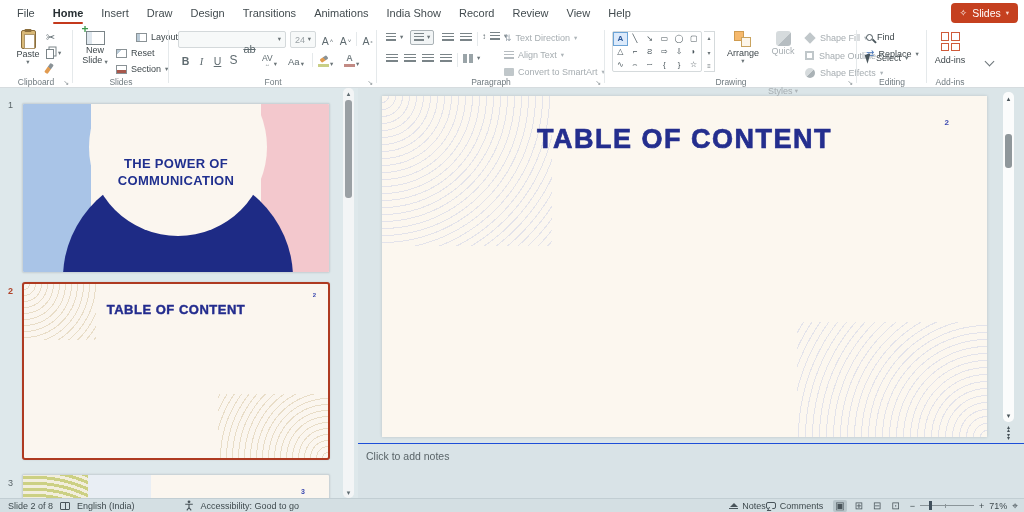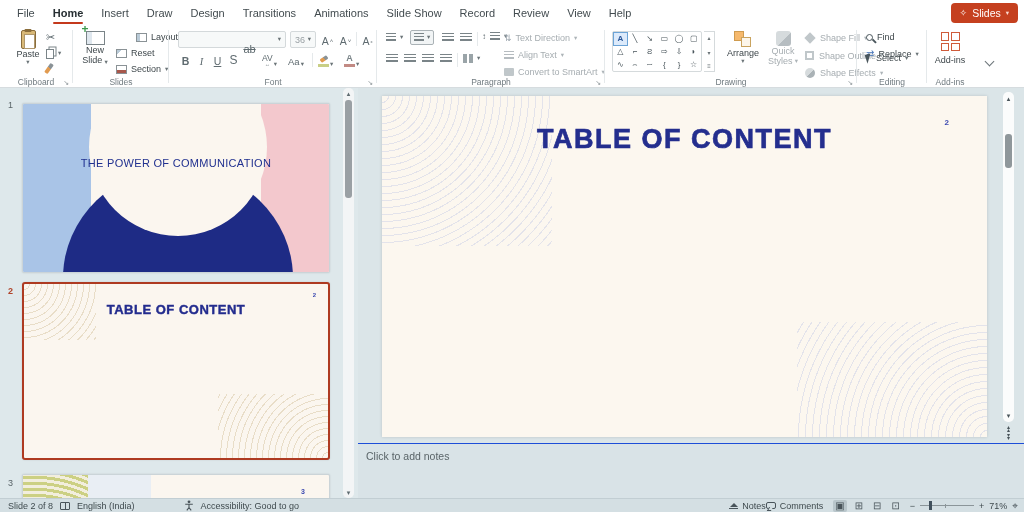--- a/index.html
+++ b/index.html
@@ -77,21 +77,21 @@
   .thumb{position:absolute;left:22px;width:308px;background:#fbf6ef;border:1px solid #cbd4d8;border-radius:2px;overflow:hidden;box-shadow:0 0 2px rgba(0,0,0,.12);}
   .thumb.sel{border:2px solid #ae3a21;border-radius:3px;}
   .arcs{position:absolute;pointer-events:none;}
   .arcs.tl{left:0;top:0;background:repeating-radial-gradient(circle at 0% 0%,rgba(200,206,232,0) 0 6px,rgba(197,203,230,.45) 6px 7px);}
   .arcs.br{right:0;bottom:0;background:repeating-radial-gradient(circle at 100% 100%,rgba(200,206,232,0) 0 6px,rgba(197,203,230,.45) 6px 7px);}
   .arcs.tan-tl{left:0;top:0;background:repeating-radial-gradient(circle at 0% 0%,rgba(214,196,160,0) 0 5px,rgba(214,196,160,.5) 5px 6px);}
   .arcs.tan-br{right:0;bottom:0;background:repeating-radial-gradient(circle at 100% 100%,rgba(214,196,160,0) 0 5px,rgba(214,196,160,.5) 5px 6px);}
   .band{position:absolute;top:0;bottom:0;width:68px;}
   .dome{position:absolute;left:40px;top:64px;width:230px;height:220px;border-radius:50%;background:#1e2b85;}
   .circ{position:absolute;left:66px;top:-46px;width:178px;height:178px;border-radius:50%;background:#fbf6ef;}
-  .t1-title{position:absolute;top:52px;left:48px;right:48px;text-align:center;font-size:11px;font-weight:400;color:#20308f;line-height:1.3;letter-spacing:.3px;}
+  .t1-title{position:absolute;top:52px;left:48px;right:48px;text-align:center;font-size:13px;font-weight:700;color:#20308f;line-height:1.3;letter-spacing:.3px;}
   .t2-title{position:absolute;top:18px;left:0;right:0;text-align:center;font-size:13px;font-weight:800;color:#232c8e;letter-spacing:.5px;-webkit-text-stroke:.4px #232c8e;}
   .pagenum{position:absolute;font-weight:bold;color:#3b49b0;}
   .scrollbar{position:absolute;background:#f3f5f6;border-radius:5px;display:block;}
   .sb-arrow{position:absolute;left:0;right:0;text-align:center;font-size:7px;color:#5f6b70;line-height:1;}
   .sb-thumb{position:absolute;left:2px;right:2px;background:#9aa0a4;border-radius:3px;}
 
   .canvasregion{position:absolute;left:358px;top:0;width:666px;height:410px;}
   .slidecanvas{position:absolute;left:24px;top:8px;width:605px;height:341px;background:#fcf7ef;box-shadow:0 0 3px rgba(0,0,0,.15);}
   .canvas-title{position:absolute;top:28px;left:0;right:0;text-align:center;font-size:27px;font-weight:800;color:#242e8e;letter-spacing:1.5px;-webkit-text-stroke:.7px #242e8e;}
   .notesbar{position:absolute;left:0;right:0;top:355px;bottom:0;background:#d9e3e7;border-top:1px solid #1d4ed8;}
@@ -121,21 +121,21 @@
 <body>
 
 <div class="menubar">
   <div class="menu-item">File</div>
   <div class="menu-item active">Home</div>
   <div class="menu-item">Insert</div>
   <div class="menu-item">Draw</div>
   <div class="menu-item">Design</div>
   <div class="menu-item">Transitions</div>
   <div class="menu-item">Animations</div>
-  <div class="menu-item">Slide Show</div>
+  <div class="menu-item">India Show</div>
   <div class="menu-item">Record</div>
   <div class="menu-item">Review</div>
   <div class="menu-item">View</div>
   <div class="menu-item">Help</div>
   <div class="share-btn">
     <span class="share-glyph">✧</span>
     <span>Slides</span>
     <span class="dd">▾</span>
   </div>
 </div>
@@ -189,21 +189,21 @@
     <div class="group-label">Slides</div>
   </div>
   <div class="gdiv" style="left:168px;"></div>
 
   <div class="group" style="left:170px;width:206px;">
     <div class="combo" style="position:absolute;left:8px;top:5px;width:108px;">
       <span></span>
       <span class="dd">▾</span>
     </div>
     <div class="combo" style="position:absolute;left:120px;top:5px;width:26px;">
-      <span>36</span>
+      <span>24</span>
       <span class="dd">▾</span>
     </div>
     <div class="fbtn" style="position:absolute;left:150px;top:6px;">
         <span>A</span>
         <small>˄</small>
       </div>
     <div class="fbtn" style="position:absolute;left:168px;top:6px;">
         <span>A</span>
         <small>˅</small>
       </div>
@@ -347,21 +347,21 @@
       <span class="arr-ico">
           <i class="back"></i>
           <i class="front"></i>
         </span>
       <span>Arrange</span>
       <span class="dd">▾</span>
     </div>
     <div class="bigbtn gray" style="left:160px;top:5px;width:34px;">
       <span class="qs-ico"></span>
       <span>Quick</span>
-      <span style="display:flex;gap:2px;align-items:center;">
+      <span style="display:flex;gap:2px;align-items:center;margin-top:30px;">
           <span>Styles</span>
           <span class="dd">▾</span>
         </span>
     </div>
     <div class="smallrow gray" style="left:198px;top:7px;">
       <span class="sf-ico"></span>
       <span>Shape Fill</span>
       <span class="dd">▾</span>
     </div>
     <div class="smallrow gray" style="left:198px;top:24px;">

